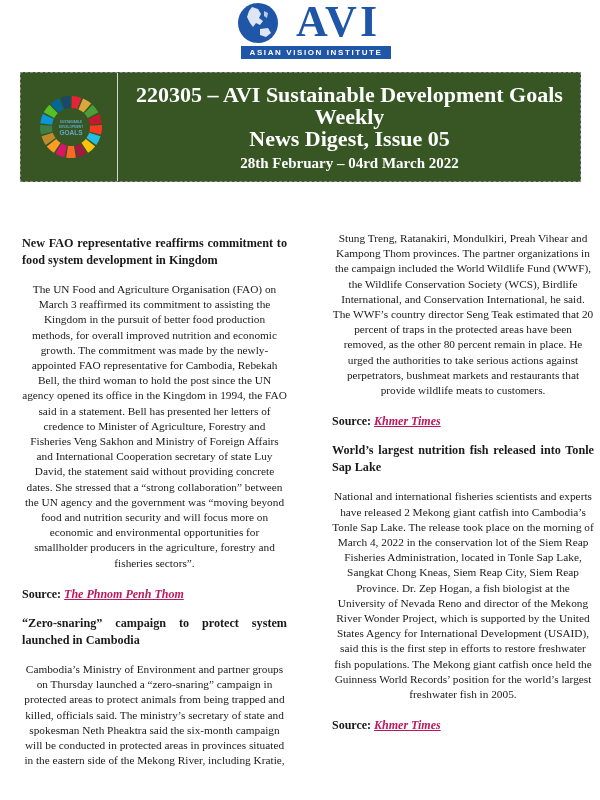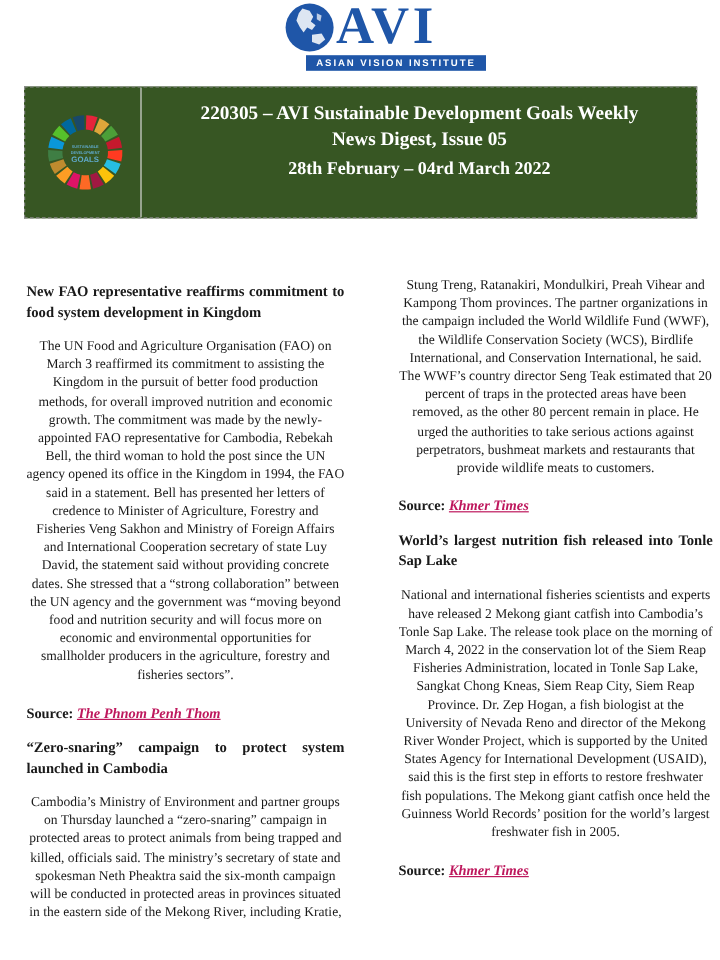--- a/index.html
+++ b/index.html
@@ -1,26 +1,26 @@
 <!DOCTYPE html>
 <html><head>
 <meta charset="utf-8">
 <style>
   html, body { margin:0; padding:0; background:#ffffff; }
   body { width:600px; height:800px; position:relative; overflow:hidden; font-family:"Liberation Serif", serif; color:#1a1a1a; }
   .logo { position:absolute; left:228px; top:3px; width:150px; height:58px; }
   .logo .globe { position:absolute; left:10px; top:0; width:40px; height:40px; border-radius:50%; background:#1f56a8; overflow:hidden; }
   .logo .globe svg { position:absolute; left:0; top:0; }
-  .logo .word { position:absolute; left:52px; top:-3px; font-family:"Liberation Serif", serif; font-weight:bold; font-size:44px; line-height:44px; color:#1f56a8; letter-spacing:3px; }
-  .logo .tag { position:absolute; left:27px; top:43px; width:150px; height:13px; background:#1f56a8; color:#fff; font-family:"Liberation Sans", sans-serif; font-weight:bold; font-size:8px; line-height:13px; letter-spacing:1.6px; text-align:center; }
+  .logo .word { position:absolute; left:68px; top:-3px; font-family:"Liberation Serif", serif; font-weight:bold; font-size:44px; line-height:44px; color:#1f56a8; letter-spacing:3px; }
+  .logo .tag { position:absolute; left:13px; top:43px; width:150px; height:13px; background:#1f56a8; color:#fff; font-family:"Liberation Sans", sans-serif; font-weight:bold; font-size:8px; line-height:13px; letter-spacing:1.6px; text-align:center; }
   .banner { position:absolute; left:20px; top:72px; width:561px; height:110px; background:#375623; border:1px dashed #8a8a8a; box-sizing:border-box; }
   .banner .sdg { position:absolute; left:0; top:0; width:96px; height:108px; border-right:1.5px solid #d8d8d8; }
   .banner .sdg svg { position:absolute; left:18px; top:22px; }
   .banner .titles { position:absolute; left:98px; top:0; right:0; height:108px; color:#fff; text-align:center; font-weight:bold; }
-  .banner .t1 { font-size:16px; line-height:22px; margin-top:11px; }
+  .banner .t1 { font-size:22px; line-height:22px; margin-top:11px; }
   .banner .t2 { font-size:15px; line-height:19px; margin-top:4px; }
   .col { position:absolute; top:235px; width:265px; font-size:11.3px; line-height:15.2px; }
   .col.left { left:22px; }
   .col.right { left:332px; top:231px; width:262px; }
   .just { text-align:justify; }
   .head { font-weight:bold; font-size:12.2px; line-height:17px; text-align:justify; margin:0; }
   .para { margin:0;text-align:center; }
   .src { font-weight:bold; font-size:12px; margin:0; }
   .src a { color:#be185d; font-style:italic; text-decoration:underline; }
   .gap-s { height:13px; }

